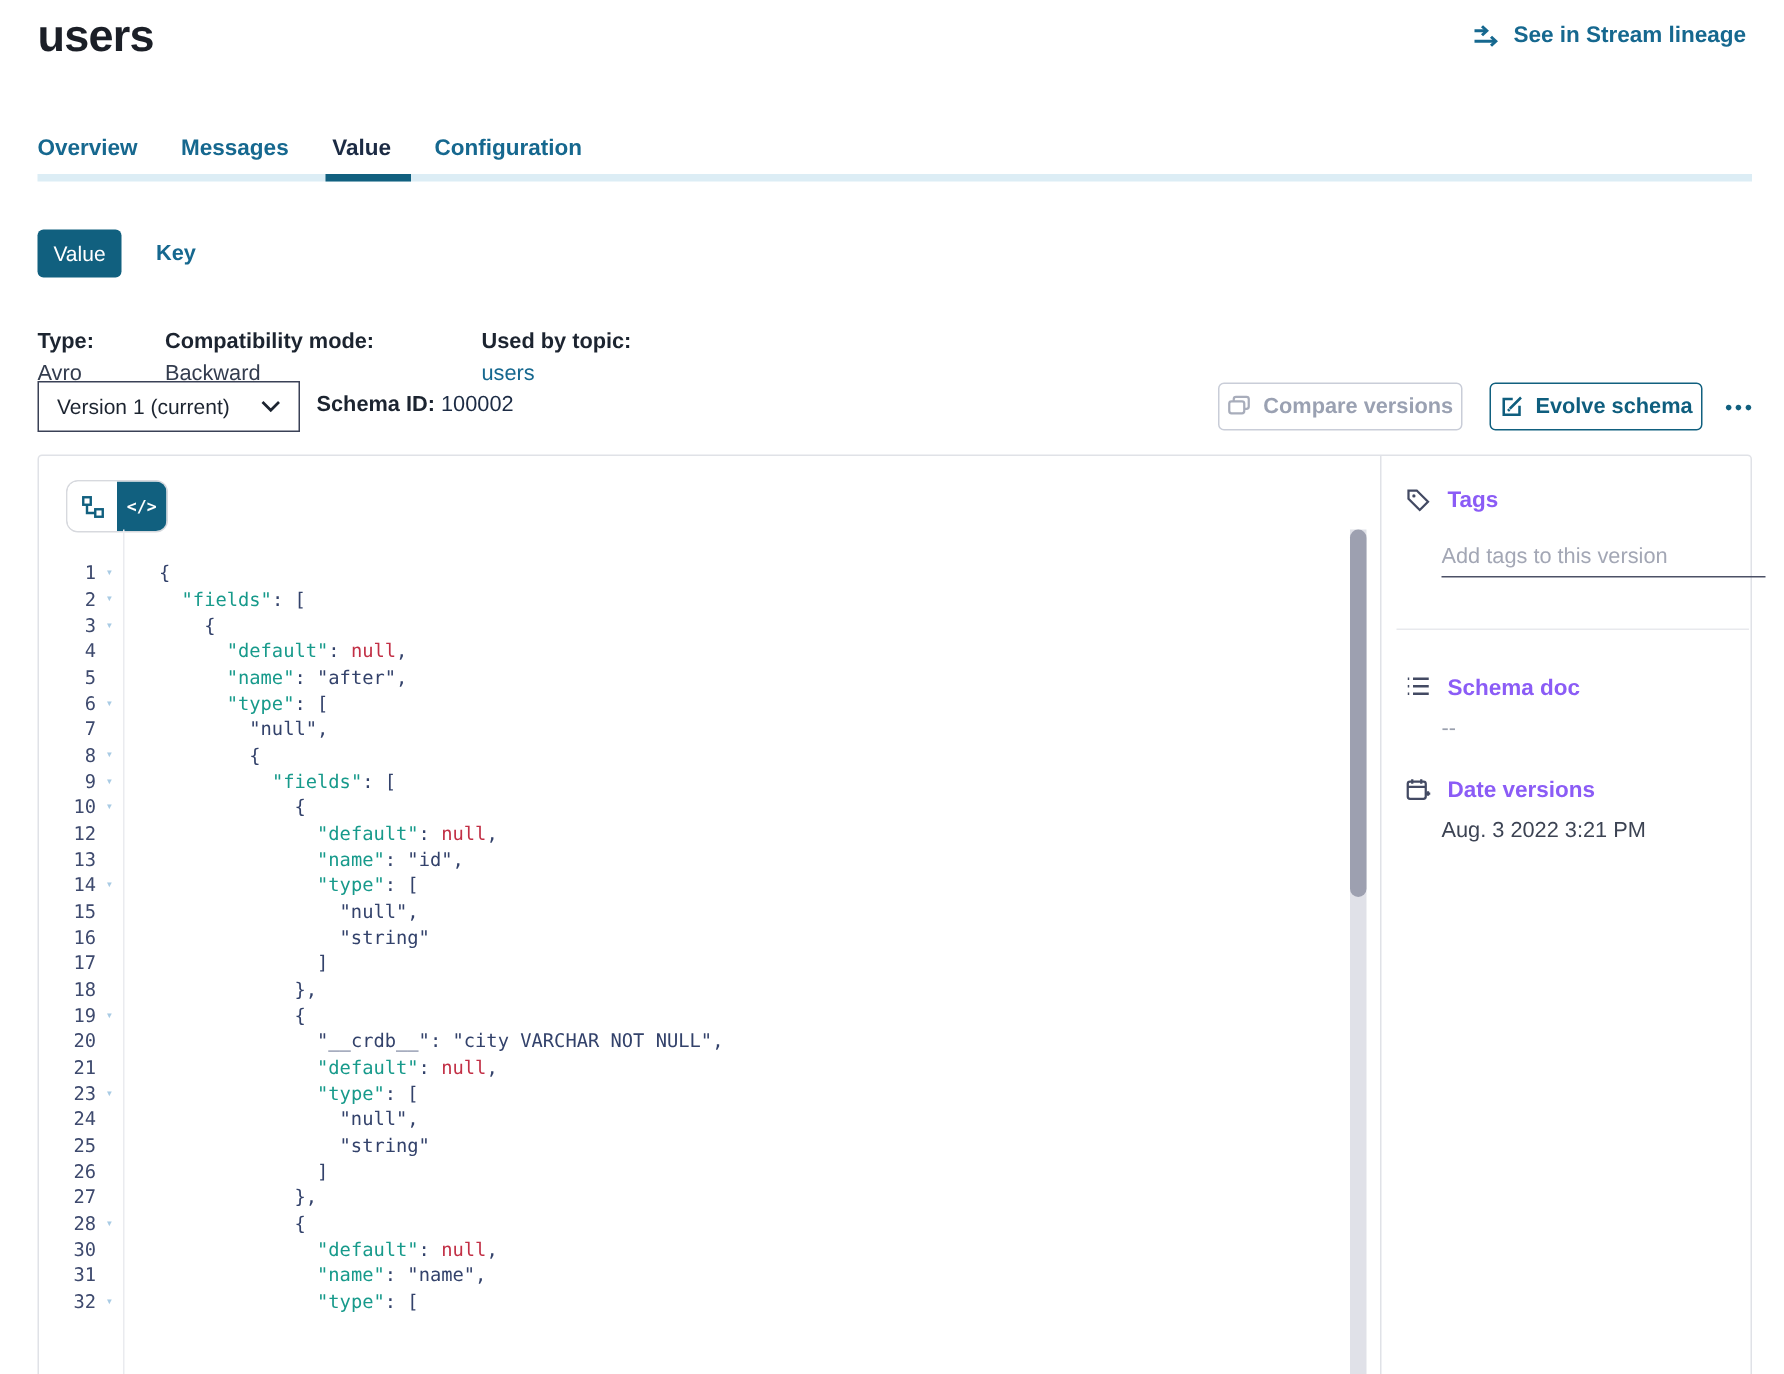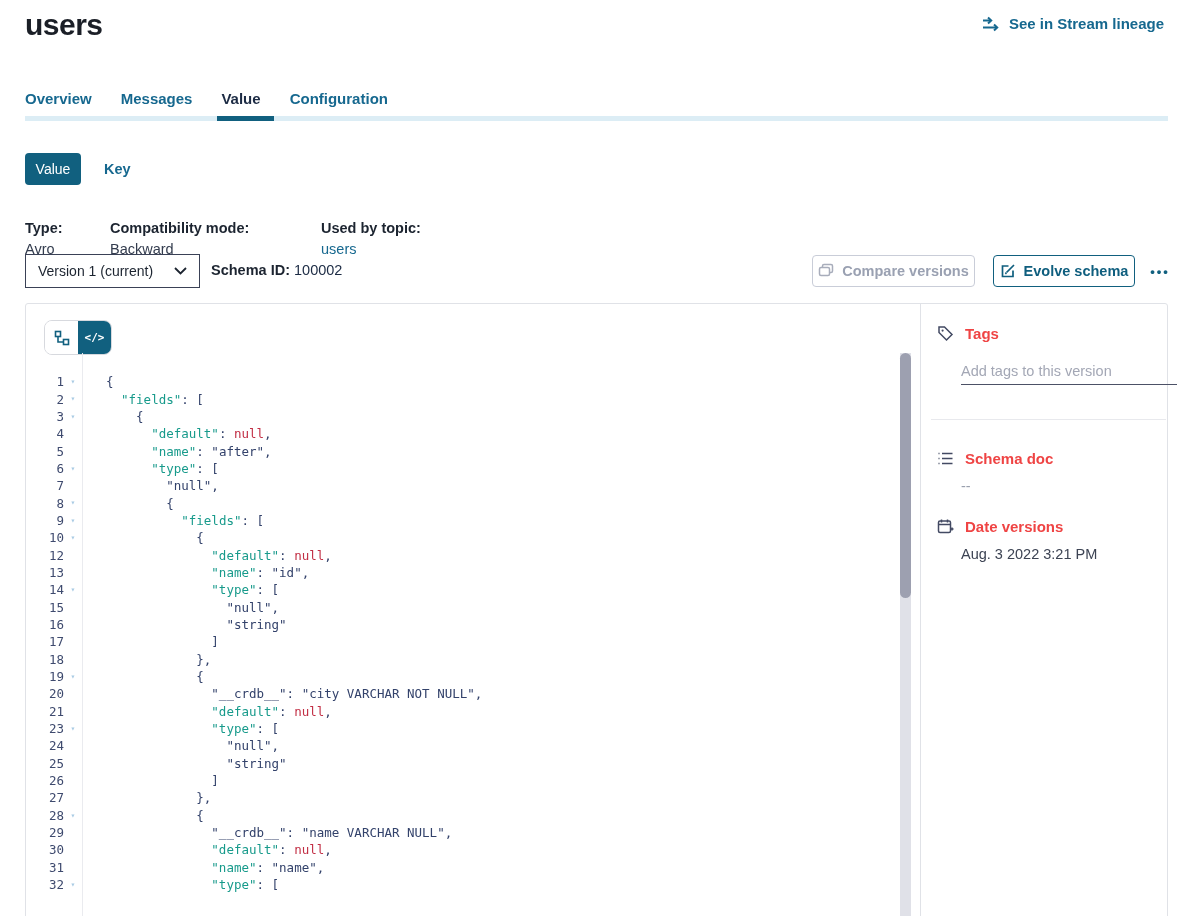--- a/index.html
+++ b/index.html
@@ -67,21 +67,21 @@
   .tk-s { color:#33426b; }
   .tk-x { color:#c22f45; }
 
   
   .sb-track { position:absolute; left:874px; top:49px; width:11px; bottom:0; background:#e0e1e8; }
   .sb-thumb { position:absolute; left:874px; top:49px; width:11px; height:245px; background:#9da0b0; border-radius:6px; cursor:pointer; }
 
   .divider-v { position:absolute; left:894px; top:0; bottom:0; width:1px; background:#e0e2e7; }
 
   
-  .sb-h { position:absolute; display:flex; align-items:center; gap:11px; font-size:15px; font-weight:700; color:#ef4444; }
+  .sb-h { position:absolute; display:flex; gap:11px; font-size:15px; font-weight:700; color:#8b5cf6; }
   .sb-val { position:absolute; font-size:14.5px; color:#3c4353; }
   .tags-input { position:absolute; left:935px; top:53px; width:216px; height:28px; border:none;
     border-bottom:1px solid #4c5166; font-size:14.5px; font-family:inherit; color:#3c4353; outline:none; background:transparent; }
   .tags-input::placeholder { color:#a3a7b5; }
   .sb-divider { position:absolute; left:905px; top:115px; width:235px; height:1px; background:#e8e9ed; }
   .muted { color:#9aa0ae; }
 
   svg { display:block; }
 </style>
 </head>
@@ -204,21 +204,20 @@
       <div class="crow"><span class="ln">18</span><span class="fold"></span><span class="ctext" style="padding-left: 114.3px;"><span class="tk-p">},</span></span></div>
       <div class="crow"><span class="ln">19</span><span class="fold">▾</span><span class="ctext" style="padding-left: 114.3px;"><span class="tk-p">{</span></span></div>
       <div class="crow"><span class="ln">20</span><span class="fold"></span><span class="ctext" style="padding-left: 129.35px;"><span class="tk-s">"__crdb__"</span><span class="tk-p">: </span><span class="tk-s">"city VARCHAR NOT NULL"</span><span class="tk-p">,</span></span></div>
       <div class="crow"><span class="ln">21</span><span class="fold"></span><span class="ctext" style="padding-left: 129.35px;"><span class="tk-k">"default"</span><span class="tk-p">: </span><span class="tk-x">null</span><span class="tk-p">,</span></span></div>
       <div class="crow"><span class="ln">23</span><span class="fold">▾</span><span class="ctext" style="padding-left: 129.35px;"><span class="tk-k">"type"</span><span class="tk-p">: [</span></span></div>
       <div class="crow"><span class="ln">24</span><span class="fold"></span><span class="ctext" style="padding-left: 144.4px;"><span class="tk-s">"null"</span><span class="tk-p">,</span></span></div>
       <div class="crow"><span class="ln">25</span><span class="fold"></span><span class="ctext" style="padding-left: 144.4px;"><span class="tk-s">"string"</span></span></div>
       <div class="crow"><span class="ln">26</span><span class="fold"></span><span class="ctext" style="padding-left: 129.35px;"><span class="tk-p">]</span></span></div>
       <div class="crow"><span class="ln">27</span><span class="fold"></span><span class="ctext" style="padding-left: 114.3px;"><span class="tk-p">},</span></span></div>
       <div class="crow"><span class="ln">28</span><span class="fold">▾</span><span class="ctext" style="padding-left: 114.3px;"><span class="tk-p">{</span></span></div>
-      <div class="crow"><span class="ln">29</span><span class="fold"></span><span class="ctext" style="padding-left: 129.35px;"><span class="tk-s">"__crdb__"</span><span class="tk-p">: </span><span class="tk-s">"name VARCHAR NULL"</span><span class="tk-p">,</span></span></div>
       <div class="crow"><span class="ln">30</span><span class="fold"></span><span class="ctext" style="padding-left: 129.35px;"><span class="tk-k">"default"</span><span class="tk-p">: </span><span class="tk-x">null</span><span class="tk-p">,</span></span></div>
       <div class="crow"><span class="ln">31</span><span class="fold"></span><span class="ctext" style="padding-left: 129.35px;"><span class="tk-k">"name"</span><span class="tk-p">: </span><span class="tk-s">"name"</span><span class="tk-p">,</span></span></div>
       <div class="crow"><span class="ln">32</span><span class="fold">▾</span><span class="ctext" style="padding-left: 129.35px;"><span class="tk-k">"type"</span><span class="tk-p">: [</span></span></div>
     </div>
 
   <div class="sb-track"></div>
   <div class="sb-thumb"></div>
 
   <div class="divider-v"></div>
 

